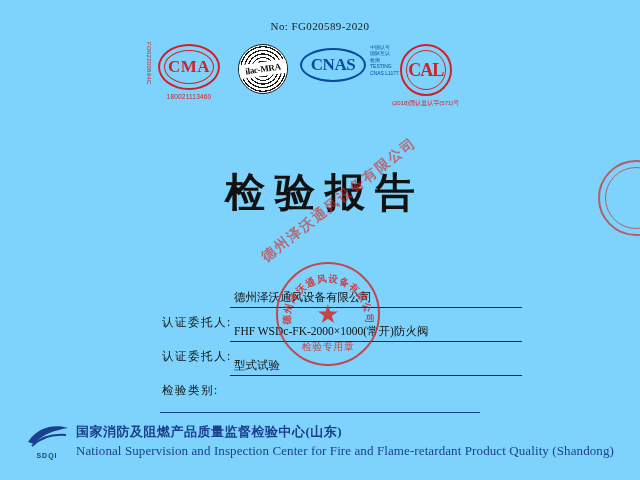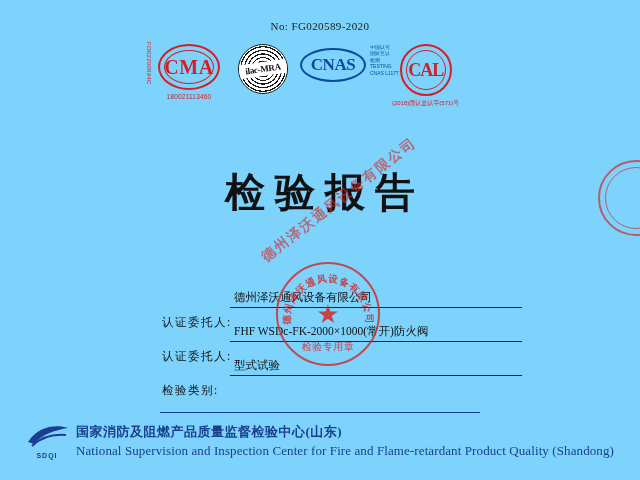--- a/index.html
+++ b/index.html
@@ -62,21 +62,21 @@
     left: 4px; top: 4px; right: 4px; bottom: 4px;
     border: 1px solid #d32027;
     border-radius: 50%;
   }
   .cma-text {
     position: absolute;
     left: 0; top: 50%;
     transform: translateY(-50%);
     width: 100%;
     text-align: center;
-    font-size: 20px;
+    font-size: 17px;
     font-weight: bold;
     color: #d32027;
     letter-spacing: 0.5px;
     font-family: "Liberation Serif", serif;
   }
   .cma-code {
     margin-top: 3px;
     font-size: 6.5px;
     color: #d32027;
     text-align: center;

